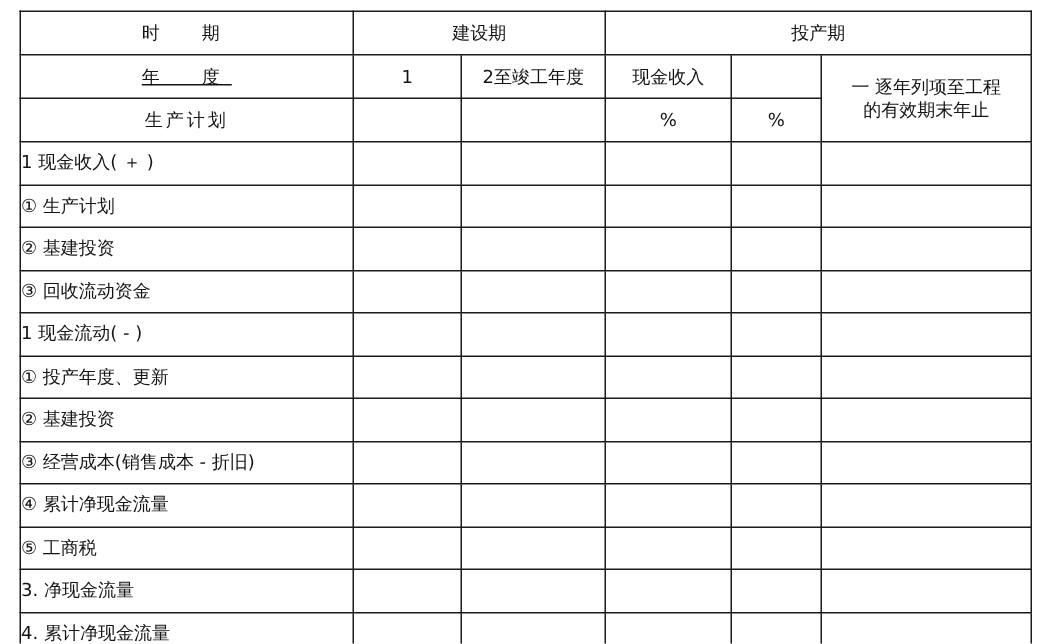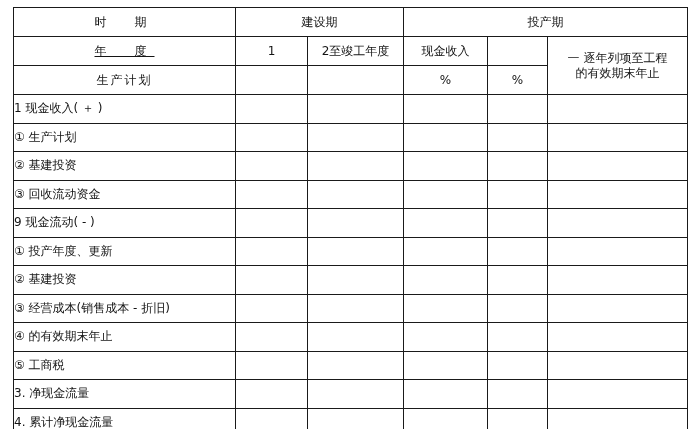--- a/index.html
+++ b/index.html
@@ -149,21 +149,21 @@
       <tr class="row-h">
         <td class="lvl2">③ 回收流动资金</td>
         <td class="empty"></td>
         <td class="empty"></td>
         <td class="empty"></td>
         <td class="empty"></td>
         <td class="empty"></td>
       </tr>
 
       <tr class="row-h">
-        <td class="lvl1">9 现金流动( - )</td>
+        <td class="lvl1">1 现金流动( - )</td>
         <td class="empty"></td>
         <td class="empty"></td>
         <td class="empty"></td>
         <td class="empty"></td>
         <td class="empty"></td>
       </tr>
 
       <tr class="row-h">
         <td class="lvl2">① 投产年度、更新</td>
         <td class="empty"></td>
@@ -185,21 +185,21 @@
       <tr class="row-h">
         <td class="lvl2">③ 经营成本(销售成本 - 折旧)</td>
         <td class="empty"></td>
         <td class="empty"></td>
         <td class="empty"></td>
         <td class="empty"></td>
         <td class="empty"></td>
       </tr>
 
       <tr class="row-h">
-        <td class="lvl2">④ 的有效期末年止</td>
+        <td class="lvl2">④ 累计净现金流量</td>
         <td class="empty"></td>
         <td class="empty"></td>
         <td class="empty"></td>
         <td class="empty"></td>
         <td class="empty"></td>
       </tr>
 
       <tr class="row-h">
         <td class="lvl2">⑤ 工商税</td>
         <td class="empty"></td>

